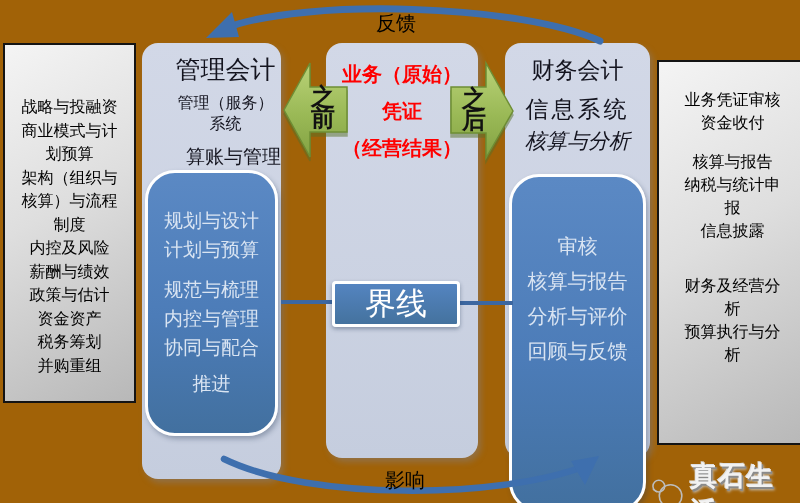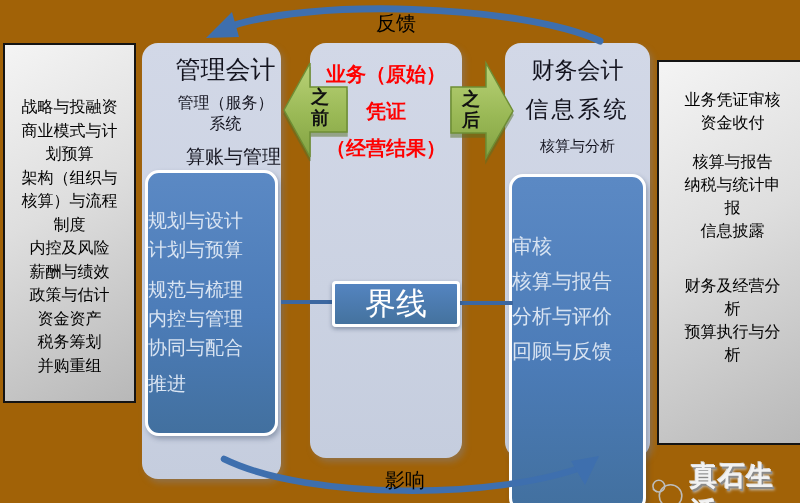--- a/index.html
+++ b/index.html
@@ -17,34 +17,34 @@
   .gray-box.left{left:3px;top:43px;width:133px;height:360px;padding:50px 14px 0 14px;}
   .gray-box.right{left:657px;top:60px;width:151px;height:385px;padding:26px 18px 0 18px;line-height:23px;}
   .g-item:empty{height:16px;}
   
   .panel{
     position:absolute;box-sizing:border-box;border-radius:16px;
     background:linear-gradient(180deg,#d2d8e7 0%,#cbd2e2 60%,#c5cdde 100%);
     box-shadow:3px 4px 6px rgba(125,135,160,.40);
   }
   .panel.left{left:142px;top:43px;width:139px;height:436px;padding-left:28px;}
-  .panel.center{left:310px;top:43px;width:152px;height:415px;}
+  .panel.center{left:326px;top:43px;width:152px;height:415px;}
   .panel.right{left:505px;top:43px;width:145px;height:415px;}
   .p-title{margin-top:10px;text-align:center;font-size:25px;color:#14141f;}
   .p-sub1{margin-top:7px;text-align:center;font-size:16px;color:#14141f;}
   .p-sub2{margin-top:9px;text-align:right;font-size:19px;color:#14141f;}
   .r-title{text-align:center;font-size:23px;color:#14141f;margin-top:12px;}
   .r-title:nth-child(2){letter-spacing:3px;margin-top:8px;}
-  .r-title:nth-child(3){font-size:15px;margin-top:12px;}
+  .r-title:nth-child(3){font-size:21px;margin-top:2px;font-style:italic;}
   
   .inner-box{
-    position:absolute;box-sizing:border-box;border:3px solid #fff;border-radius:14px;
+    position:absolute;box-sizing:border-box;border:3px solid #fff;border-radius:30px;
     background:linear-gradient(180deg,#5b89c4 0%,#4c7cb8 55%,#42709f 100%);
     box-shadow:2px 3px 5px rgba(40,60,90,.35);
-    text-align:left;color:#d9e4f2;
+    text-align:center;color:#d9e4f2;
   }
   .inner-box.l{left:3px;right:3px;top:127px;height:266px;padding-top:33px;font-size:19px;line-height:29px;}
   .inner-box.r{left:4px;right:4px;top:131px;height:338px;padding-top:52px;font-size:20px;line-height:35px;}
   .inner-box.l .ib-item:nth-child(3){margin-top:11px;}
   .inner-box.l .ib-item:nth-child(6){margin-top:7px;}
   
   .red-block{padding-top:13px;text-align:center;}
   .red-line{font-size:20px;font-weight:bold;color:#ff0000;line-height:37px;}
   
   .boundary-line{position:absolute;height:4px;background:#3c67a0;z-index:6;}
@@ -58,22 +58,22 @@
     display:flex;align-items:center;justify-content:center;
     color:#fff;font-size:31px;
   }
   
   .overlay{position:absolute;left:0;top:0;width:800px;height:503px;z-index:5;pointer-events:none;}
   .garrow{filter:drop-shadow(0 4px 0 rgba(88,112,40,.50));}
   .flow-label{position:absolute;z-index:8;color:#000;font-size:20px;}
   .flow-label.fb{left:376px;top:10px;}
   .flow-label.inf{left:385px;top:467px;}
   .vlabel{
-    position:absolute;z-index:8;width:24px;text-align:left;
-    font-size:18px;font-weight:bold;color:#111;line-height:21px;
+    position:absolute;z-index:8;width:24px;text-align:center;
+    font-size:24px;font-weight:bold;color:#111;line-height:21px;
     word-break:break-all;line-break:anywhere;
   }
   .vlabel.before{left:311px;top:87px;}
   .vlabel.after{left:462px;top:89px;}
   
   .logo{position:absolute;left:650px;top:458px;z-index:8;display:flex;align-items:center;gap:5px;}
   .logo-text{
     font-size:27px;font-weight:bold;color:#f2f2f2;
     text-shadow:1.5px 1.5px 0 #8a8a8a,-1px -1px 0 #e0e0e0,2px 3px 3px #c8c8c8;
     letter-spacing:1px;

